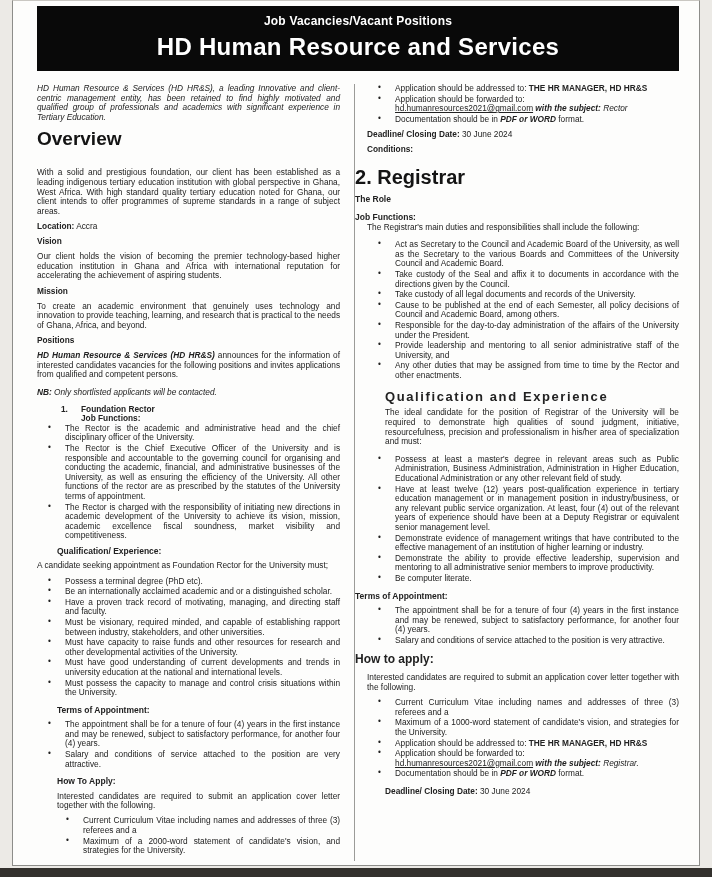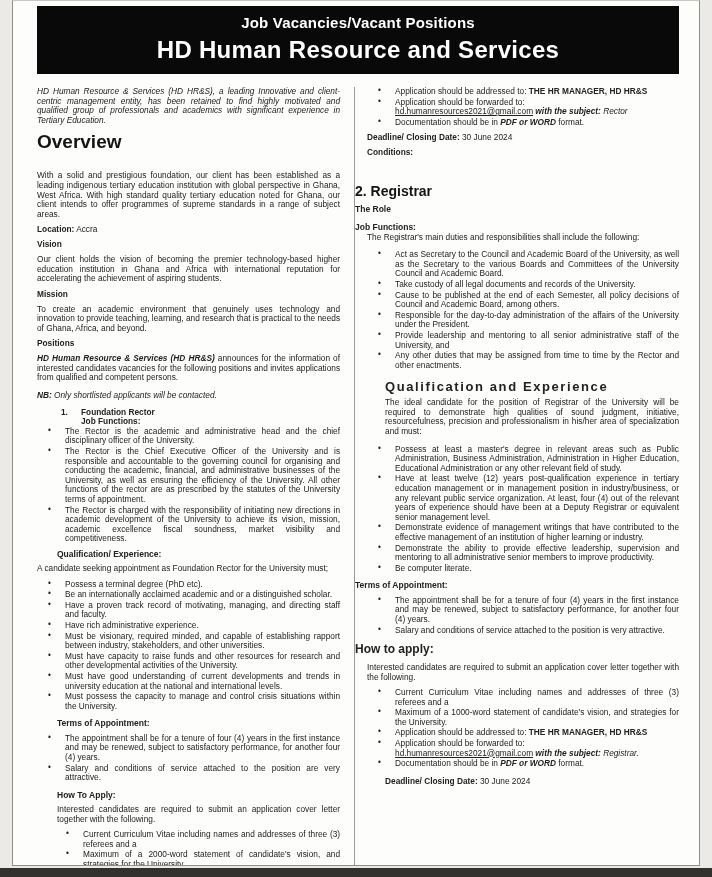--- a/index.html
+++ b/index.html
@@ -9,35 +9,35 @@
     font-family:"Liberation Sans","DejaVu Sans",sans-serif;
   }
   .page{
     position:absolute;left:12px;top:0;width:688px;height:866px;
     background:#fdfdfc;border:1px solid #8d8d8a;border-top-color:#c9c7c2;
     box-sizing:border-box;overflow:hidden;
   }
   .bottom-band{position:absolute;left:0;bottom:0;width:712px;height:9px;background:#33312d;}
   
   .header-box{margin:5px 20px 0 24px;background:#090909;color:#fff;text-align:center;padding:8px 6px 10px;}
-  .header-line1{font-size:15px;font-weight:bold;letter-spacing:.2px;}
+  .header-line1{font-size:12px;font-weight:bold;letter-spacing:.2px;}
   .header-line2{font-size:24px;font-weight:bold;margin-top:5px;letter-spacing:.3px;}
   
   .cols{display:flex;margin:13px 20px 0 24px;align-items:stretch;}
   .col{font-size:8.3px;line-height:1.16;color:#222;text-align:justify;box-sizing:border-box;}
   .col-left{width:318px;padding-right:14px;}
   .col-right{width:326px;border-left:1px solid #9b9b98;}
   
   p{margin:0 0 5.5px;}
   .b{font-weight:bold;}
   .i{font-style:italic;}
   .bi{font-weight:bold;font-style:italic;}
   .email{text-decoration:underline;color:#222;cursor:pointer;}
   h2{font-size:19px;margin:6px 0 18px;text-align:left;color:#141414;}
-  h2.registrar{font-size:14px;margin:25px 0 6px 4px;}
+  h2.registrar{font-size:20px;margin:11px 0 6px 4px;}
   h3{font-size:8.5px;margin:6px 0 4.5px;text-align:left;}
   h3.apply-big{font-size:12px;margin:8px 0 6px;}
   h3.spread{letter-spacing:1.6px;font-size:13px;}
   
   ul{list-style:none;margin:0 0 5.5px;padding:0;}
   li{position:relative;padding-left:28px;margin:0 0 1px;text-align:justify;}
   li::before{content:"\2022";position:absolute;left:11px;top:-1px;}
   ul.deep li{padding-left:46px;}
   ul.deep li::before{left:29px;}
   
@@ -93,21 +93,20 @@
           <li>The Rector is the Chief Executive Officer of the University and is responsible and accountable to the governing council for organising and conducting the academic, financial, and administrative businesses of the University, as well as ensuring the efficiency of the University. All other functions of the rector are as prescribed by the statutes of the University terms of appointment.</li>
           <li>The Rector is charged with the responsibility of initiating new directions in academic development of the University to achieve its vision, mission, academic excellence fiscal soundness, market visibility and competitiveness.</li>
         </ul>
 
       <h3 class="ind-sub">Qualification/ Experience:</h3>
       <p>A candidate seeking appointment as Foundation Rector for the University must;</p>
       <ul>
           <li>Possess a terminal degree (PhD etc).</li>
           <li>Be an internationally acclaimed academic and or a distinguished scholar.</li>
           <li>Have a proven track record of motivating, managing, and directing staff and faculty.</li>
-          <li>Have rich administrative experience.</li>
           <li>Must be visionary, required minded, and capable of establishing rapport between industry, stakeholders, and other universities.</li>
           <li>Must have capacity to raise funds and other resources for research and other developmental activities of the University.</li>
           <li>Must have good understanding of current developments and trends in university education at the national and international levels.</li>
           <li>Must possess the capacity to manage and control crisis situations within the University.</li>
         </ul>
 
       <h3 class="ind-sub gap-top">Terms of Appointment:</h3>
       <ul>
           <li>The appointment shall be for a tenure of four (4) years in the first instance and may be renewed, subject to satisfactory performance, for another four (4) years.</li>
           <li>Salary and conditions of service attached to the position are very attractive.</li>
@@ -133,20 +132,21 @@
       <p class="b">Conditions:</p>
 
       <h2 class="registrar outdent">2. Registrar</h2>
 
       <h3 style="margin-bottom:0;">The Role</h3>
 
       <h3 style="margin-bottom:0;" class="gap-top">Job Functions:</h3>
       <p>The Registrar's main duties and responsibilities shall include the following:</p>
       <ul class="gap-top">
           <li>Act as Secretary to the Council and Academic Board of the University, as well as the Secretary to the various Boards and Committees of the University Council and Academic Board.</li>
+          <li>Take custody of the Seal and affix it to documents in accordance with the directions given by the Council.</li>
           <li>Take custody of all legal documents and records of the University.</li>
           <li>Cause to be published at the end of each Semester, all policy decisions of Council and Academic Board, among others.</li>
           <li>Responsible for the day-to-day administration of the affairs of the University under the President.</li>
           <li>Provide leadership and mentoring to all senior administrative staff of the University, and</li>
           <li>Any other duties that may be assigned from time to time by the Rector and other enactments.</li>
         </ul>
 
       <div class="qe-block">
         <h3 class="spread gap-top">Qualification and Experience</h3>
         <p>The ideal candidate for the position of Registrar of the University will be required to demonstrate high qualities of sound judgment, initiative, resourcefulness, precision and professionalism in his/her area of specialization and must:</p>

